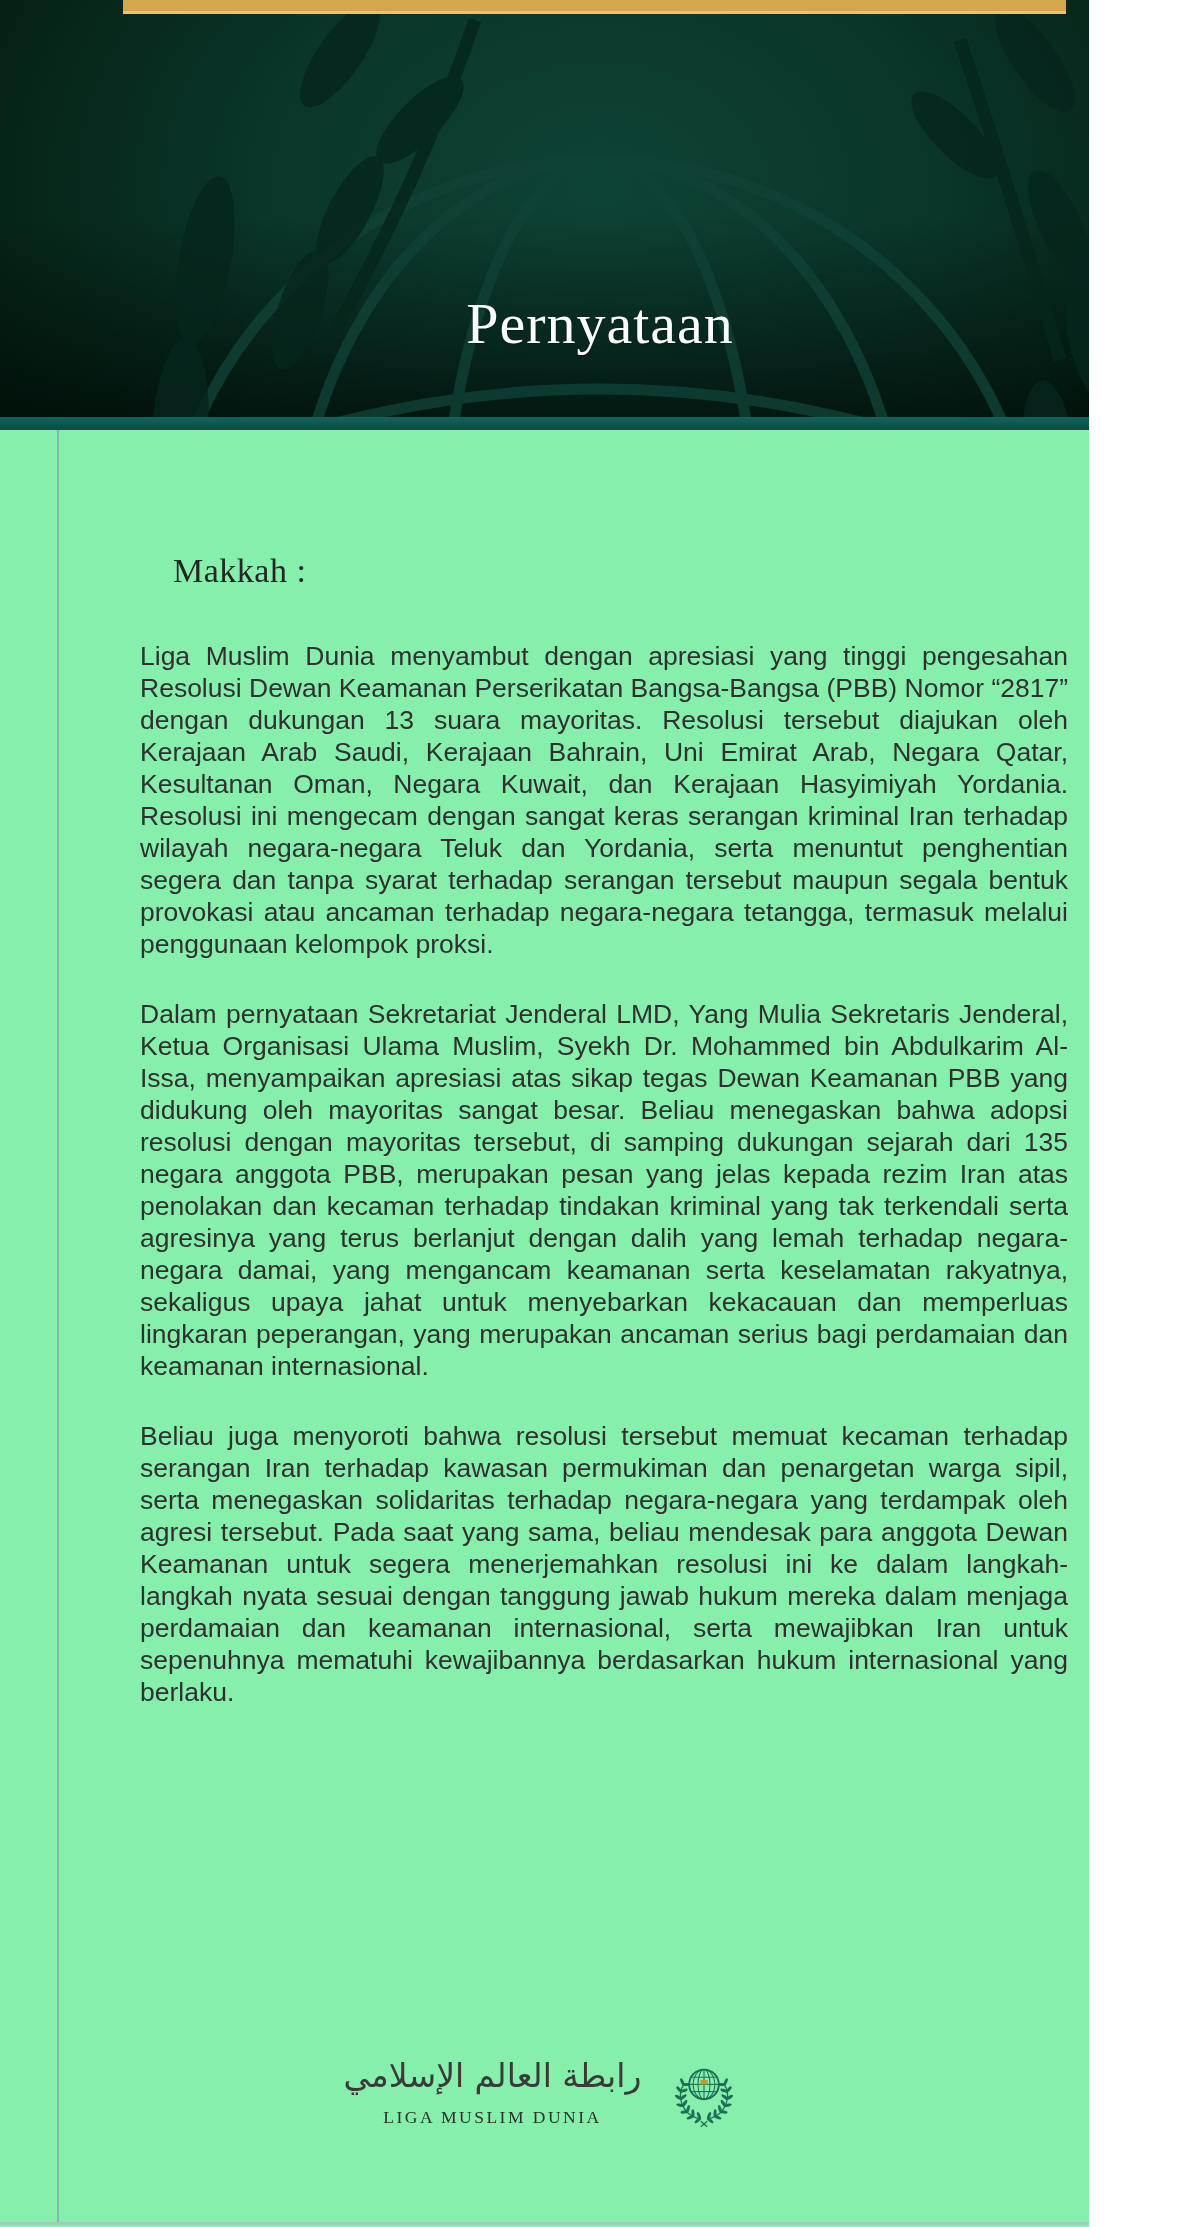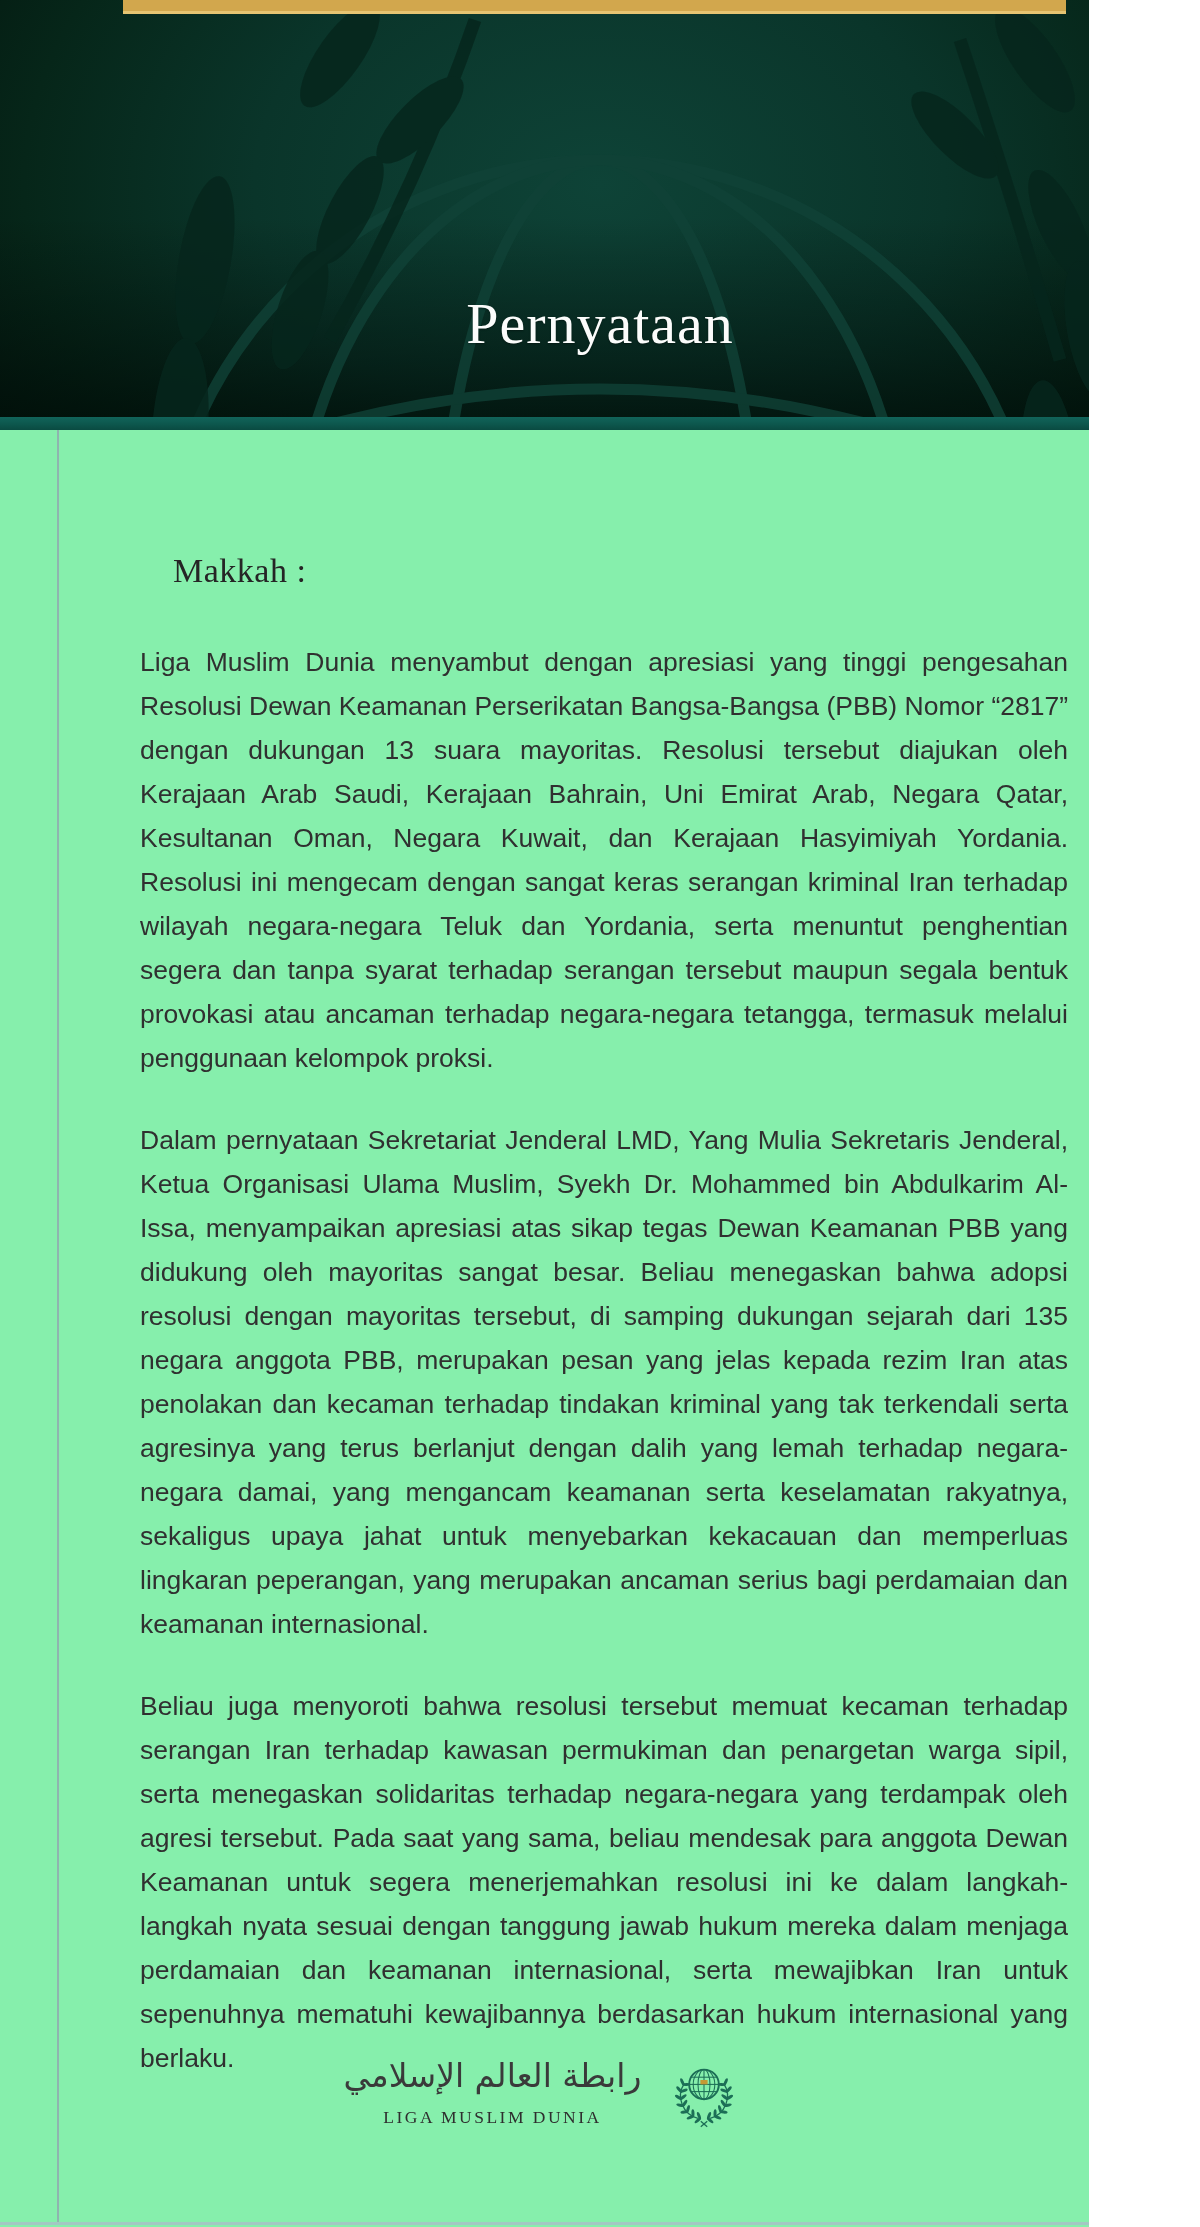--- a/index.html
+++ b/index.html
@@ -37,21 +37,21 @@
   .bottom-line { position:absolute; left:0; top:2222px; width:1200px; height:3px; background:#a3c8c3; }
 
   
   .dateline {
     position:absolute; left:150px; top:552px;
     font-family:"Liberation Serif", serif; font-weight:400; font-size:34px;
     letter-spacing:0.5px; color:#252525;margin-left:23px;
   }
   .paragraphs {
     position:absolute; left:140px; top:640px; width:928px;
-    font-size:26.5px; line-height:44px; color:#303030;
+    font-size:26.5px; line-height:32px; color:#303030;
     text-align:justify; text-justify:inter-word;
   }
   .paragraphs p { margin:0 0 38px 0; }
 
   
   .footer-logo {
     position:absolute; left:0; right:0; top:2048px;
     display:flex; justify-content:center; align-items:flex-start; gap:22px;
   }
   .logo-text { text-align:center; }

